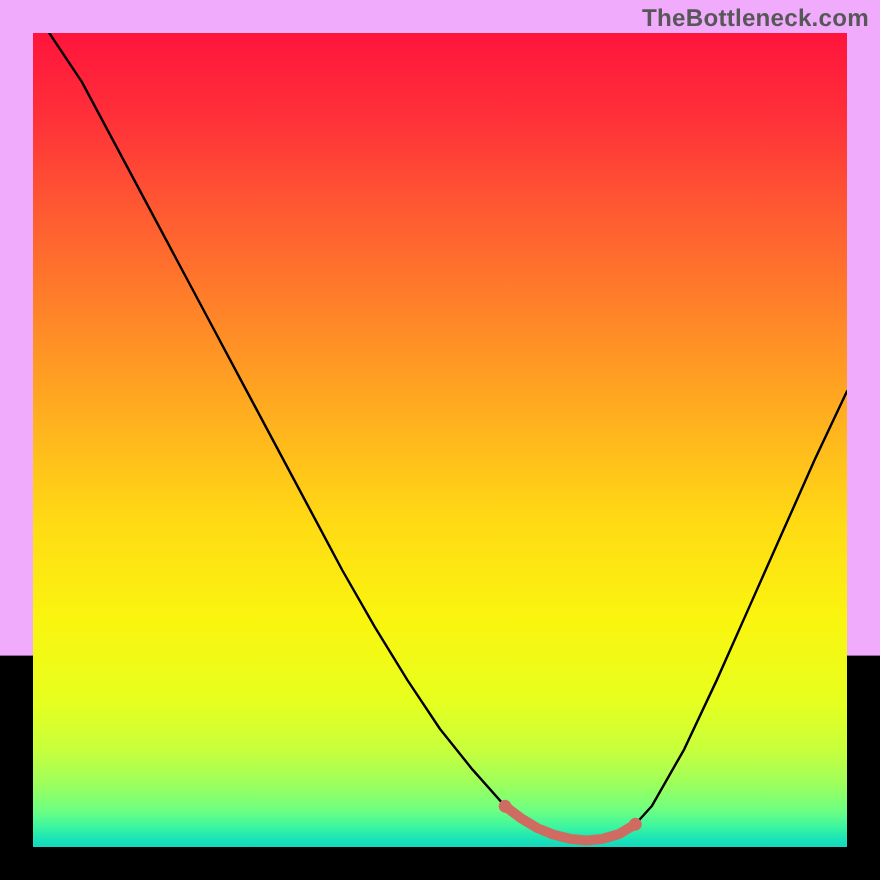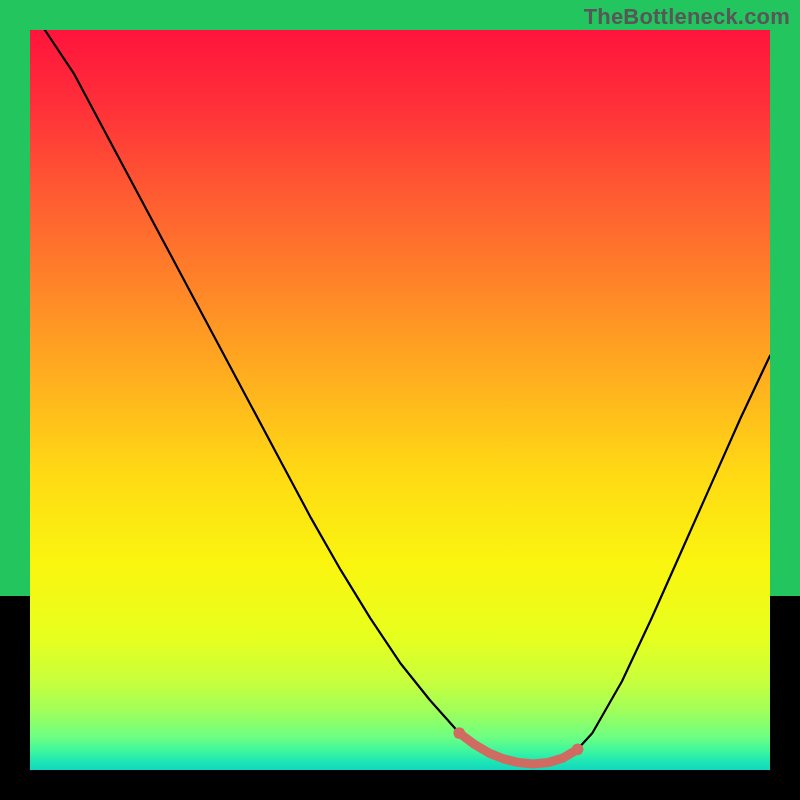--- a/index.html
+++ b/index.html
@@ -1,21 +1,21 @@
 <!DOCTYPE html>
 <html><head>
 <meta charset="utf-8">
 <style>
   * { margin: 0; padding: 0; box-sizing: border-box; }
   html, body { width: 800px; height: 800px; overflow: hidden; background: #000; }
   .frame {
     position: relative;
     width: 800px;
     height: 596px;
-    background: #22c55e;
+    background: #f0abfc;
   }
   .watermark {
     position: absolute;
     top: 4px;
     right: 10px;
     font-family: Arial, Helvetica, sans-serif;
     font-size: 22px;
     font-weight: 600;
     color: #575757;
     letter-spacing: 0.2px;

